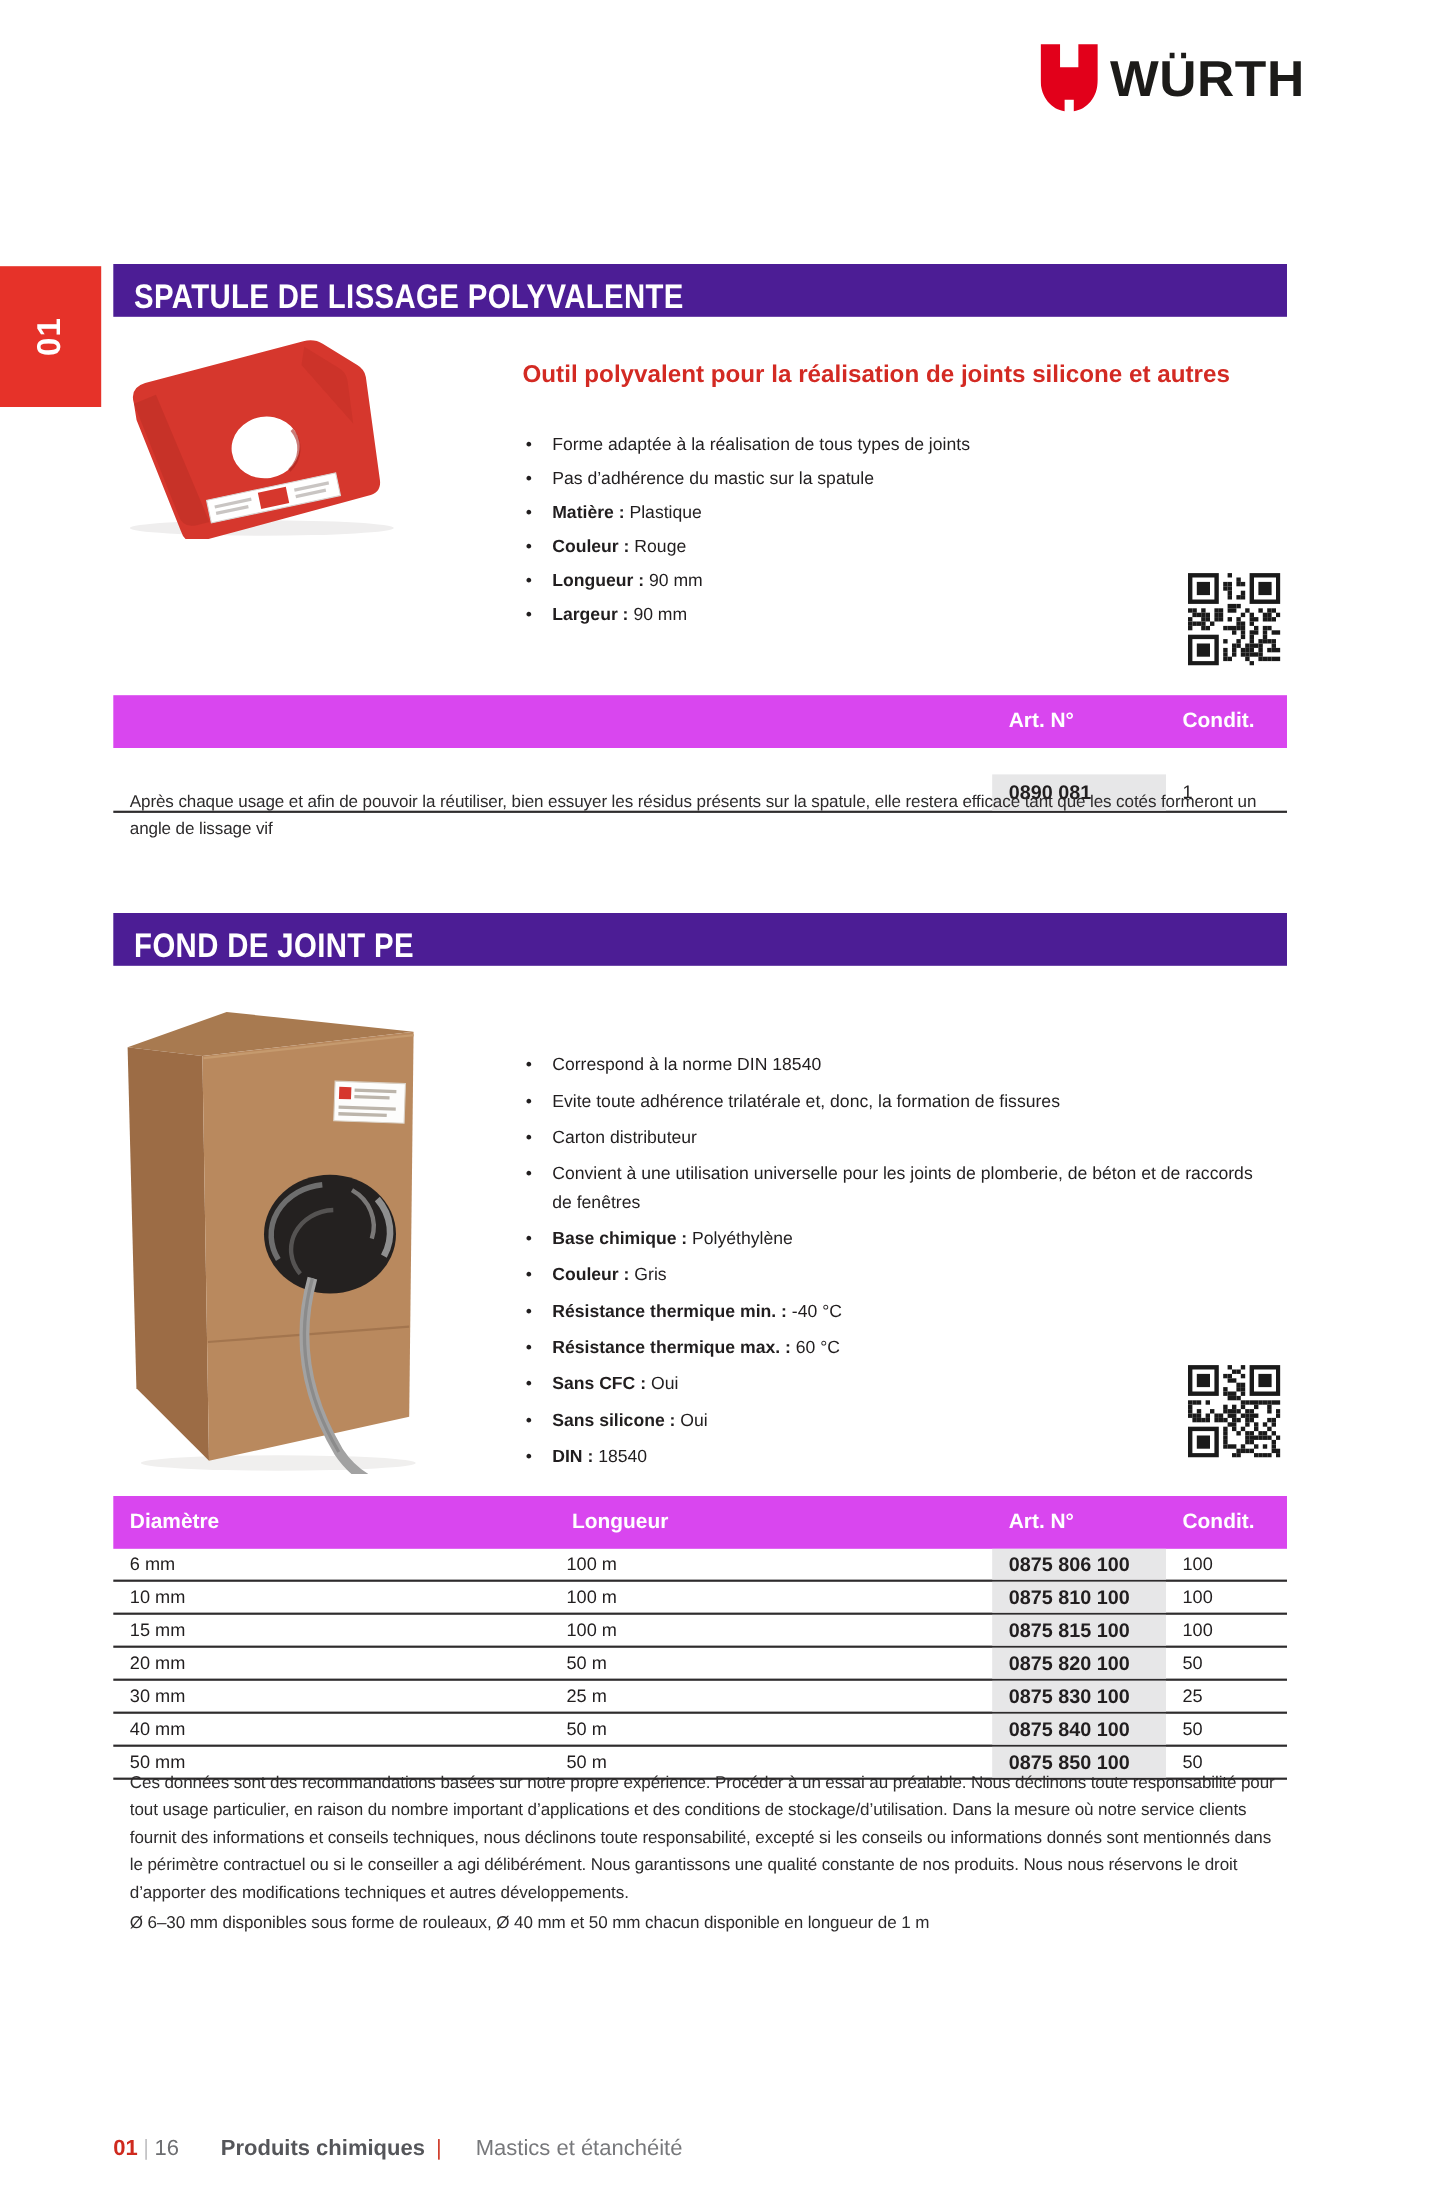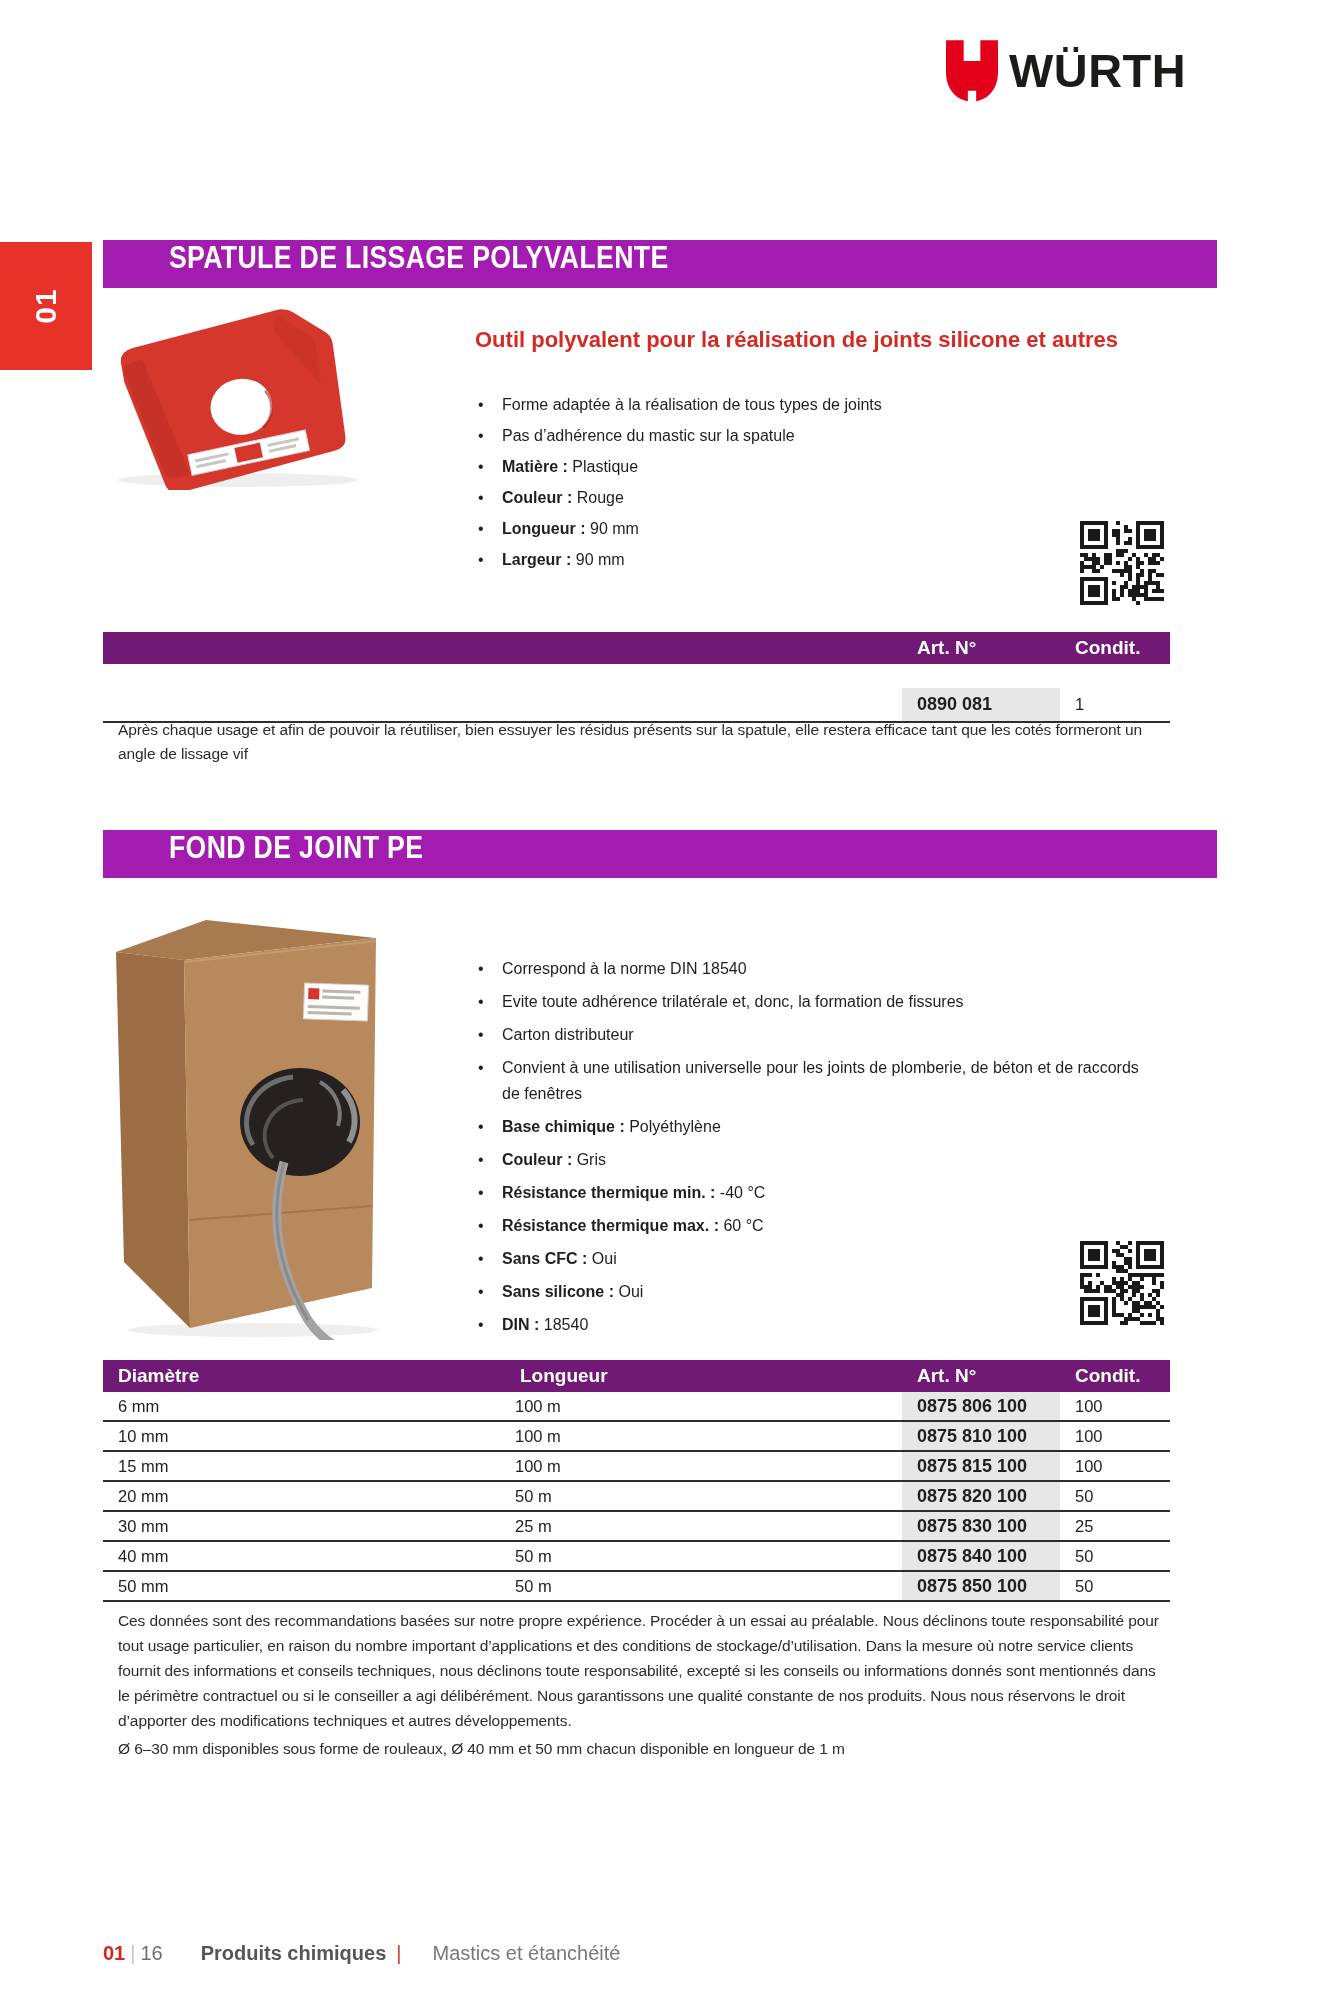--- a/index.html
+++ b/index.html
@@ -9,21 +9,21 @@
   
   .logo{position:absolute;top:40px;left:922px;display:flex;align-items:center;gap:11px;padding-left:24px;}
   .logo svg{display:block;}
   .logo .brand{font-size:46px;font-weight:bold;letter-spacing:.5px;color:#1c1b19;transform:scaleX(1.02);transform-origin:left center;}
 
   
   .chapter-tab{position:absolute;left:0;top:242px;width:92px;height:128px;background:#e63229;display:flex;align-items:center;justify-content:center;}
   .chapter-tab span{color:#fff;font-weight:bold;font-size:30px;transform:rotate(-90deg);letter-spacing:1px;}
 
   
-  .banner{position:absolute;left:103px;width:1067px;height:48px;background:#a21caf;display:flex;align-items:flex-start;padding-left:47px;}
+  .banner{position:absolute;left:103px;width:1067px;height:48px;background:#4c1d95;display:flex;align-items:flex-end;}
   .banner span{color:#fff;font-weight:bold;font-size:31px;letter-spacing:.4px;padding-left:22px;transform:scaleX(.86);transform-origin:left center;white-space:nowrap;}
   .banner.b1{top:240px;} .banner.b2{top:830px;}
 
   
   .prod1{position:absolute;left:88px;top:298px;width:290px;height:192px;}
   .prod2{position:absolute;left:88px;top:900px;width:300px;height:440px;}
 
   
   .subtitle{position:absolute;left:475px;width:690px;color:#d32a23;font-weight:bold;font-size:22px;line-height:29px;}
   .subtitle.s1{top:325px;} .subtitle.s2{top:915px;}
@@ -36,21 +36,21 @@
   .bullets.s1{top:394px;} .bullets.s1 li{line-height:22px;margin-bottom:9px;}
   .bullets.s2{top:956px;width:678px;} .bullets.s2 li{line-height:26px;margin-bottom:7px;}
 
   
   .qr{position:absolute;width:84px;height:84px;}
   .qr.q1{left:1080px;top:521px;} .qr.q2{left:1080px;top:1241px;}
 
   
   .tbl{position:absolute;left:103px;width:1067px;}
   .tbl1{top:632px;} .tbl2{top:1360px;}
-  .thead{display:grid;grid-template-columns:402px 397px 158px 110px;background:#701a75;height:32px;}
+  .thead{display:grid;grid-template-columns:402px 397px 158px 110px;background:#d946ef;height:48px;}
   .thead .cell{color:#fff;font-weight:bold;font-size:19px;display:flex;align-items:center;padding-left:15px;}
   .trow{display:grid;grid-template-columns:402px 397px 158px 110px;border-bottom:2px solid #2e2c2d;}
   .tbl1 .trow{height:33px;margin-top:24px;} .tbl2 .trow{height:28px;}
   .trow .cell{display:flex;align-items:center;font-size:16.5px;padding-left:15px;}
   .trow .cell.c1{padding-left:10px;}
   .trow .cell.c2{background:#e7e7e8;font-weight:bold;font-size:18px;}
 
   
   .note{position:absolute;left:118px;width:1048px;font-size:15.5px;line-height:24px;color:#2d2b2c;letter-spacing:-0.1px;}
   .note.n1{top:718px;}

